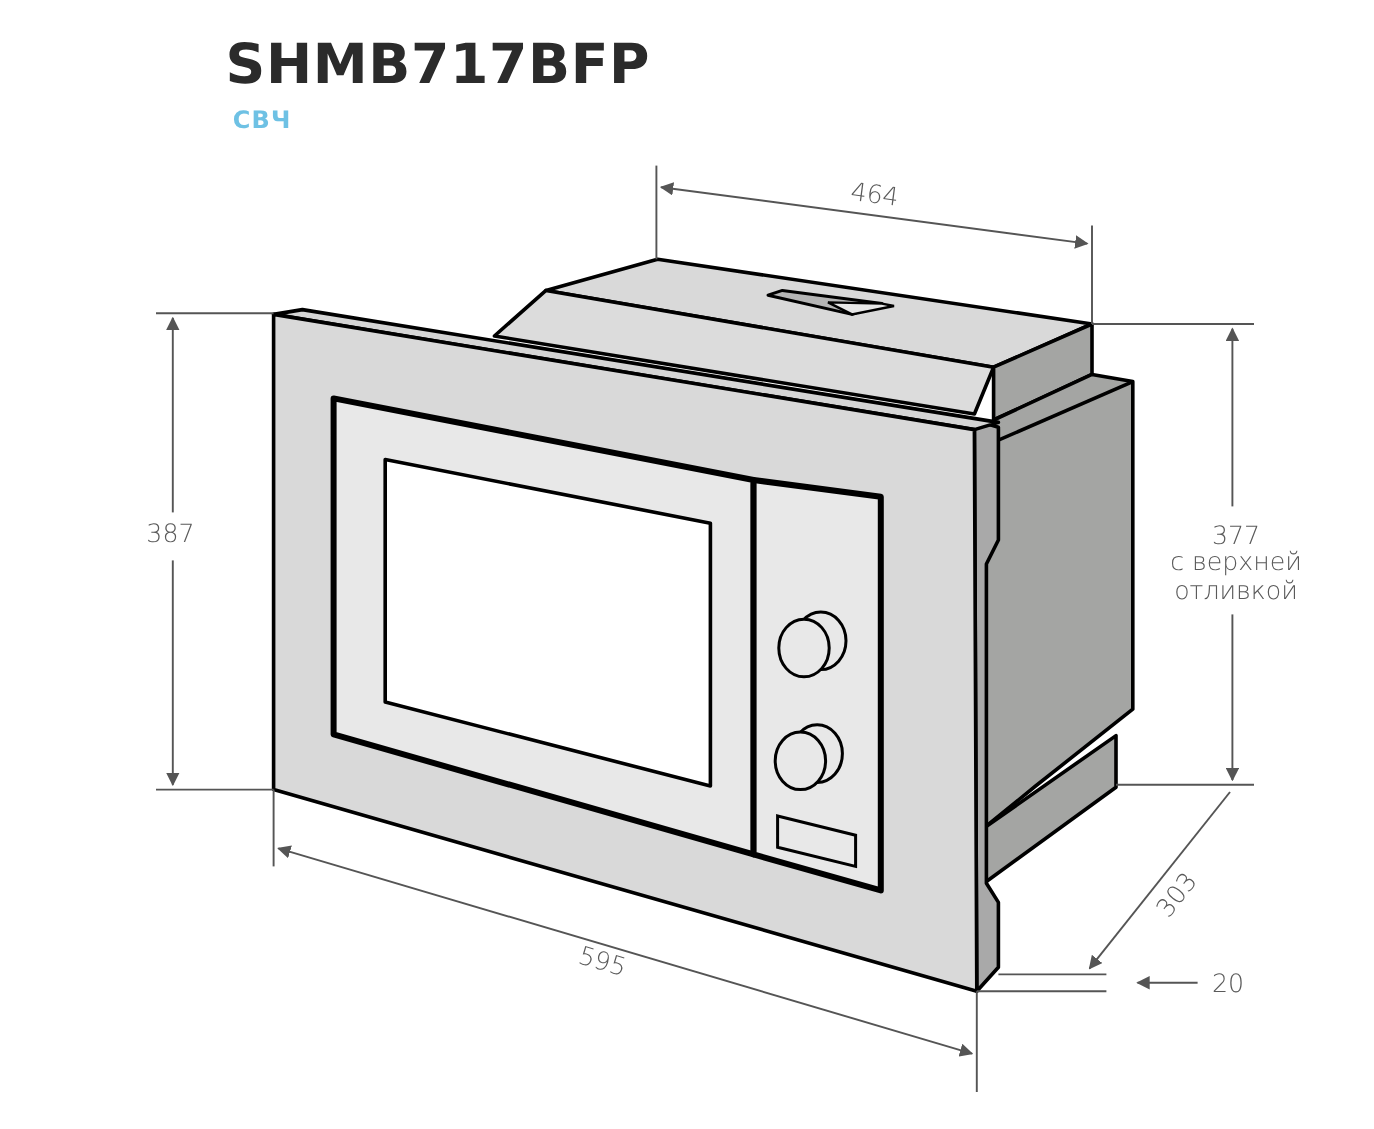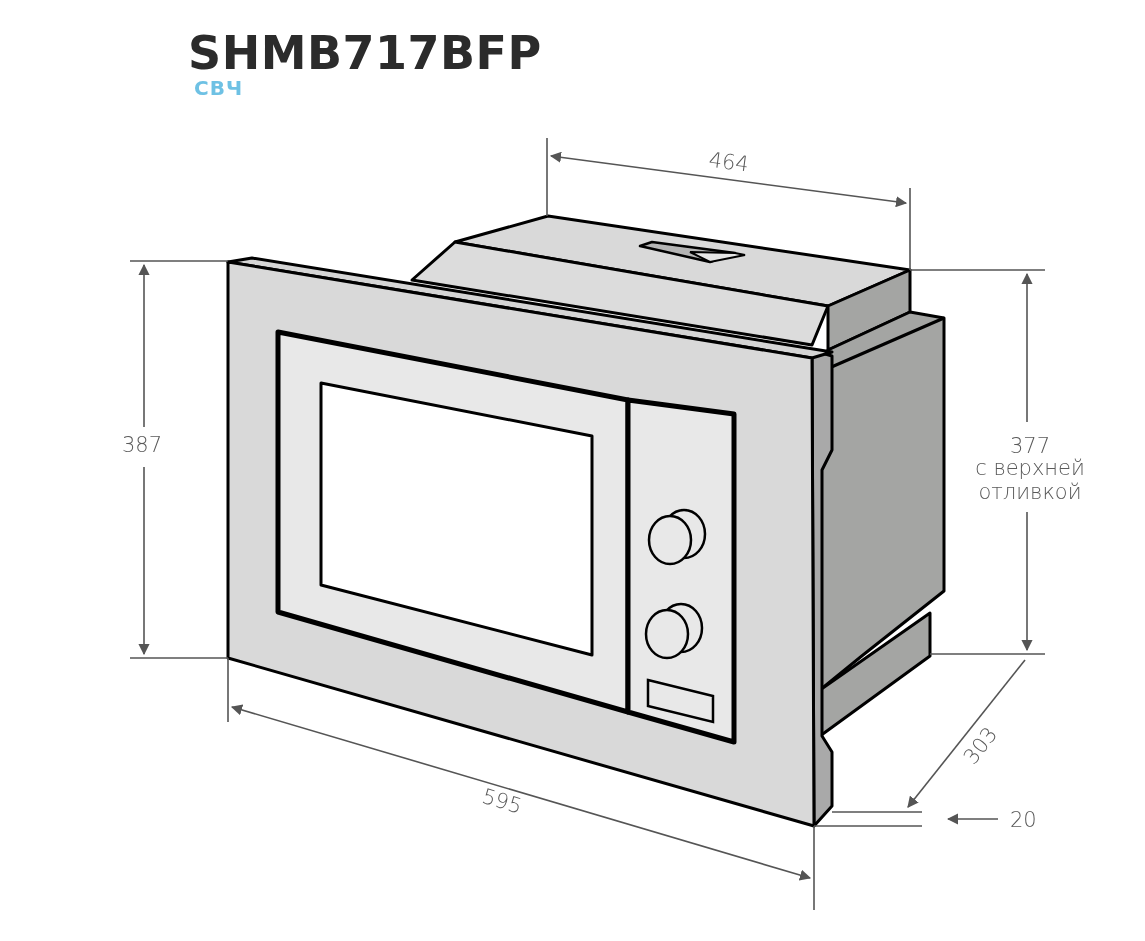--- a/index.html
+++ b/index.html
@@ -1,20 +1,20 @@
 <!DOCTYPE html>
 <html><head>
   <meta charset="utf-8">
   <style>
     html, body { margin: 0; padding: 0; background: #ffffff; }
     body { width: 1145px; height: 941px; position: relative; overflow: hidden;
            font-family: "DejaVu Sans", "Liberation Sans", sans-serif; }
     .title { position: absolute; left: 188px; top: 26px; font-size: 46px; font-weight: 700;
              color: #2b2b2b; letter-spacing: 0.5px; font-family: "DejaVu Sans", sans-serif; }
-    .subtitle { position: absolute; left: 194px; top: 76px; font-size: 20px; font-weight: 700;
+    .subtitle { position: absolute; left: 194px; top: 88px; font-size: 20px; font-weight: 700;
                 color: #6ec1e4; letter-spacing: 1px; font-family: "DejaVu Sans", sans-serif; }
     svg.drawing { position: absolute; left: 0; top: 0; }
     .dim-text { font-family: "DejaVu Sans", sans-serif; font-size: 21px; fill: #5a5a5a; font-weight: 300; }
   </style>
 </head>
 <body>
 
 <div class="title">SHMB717BFP</div>
 <div class="subtitle">СВЧ</div>
 

